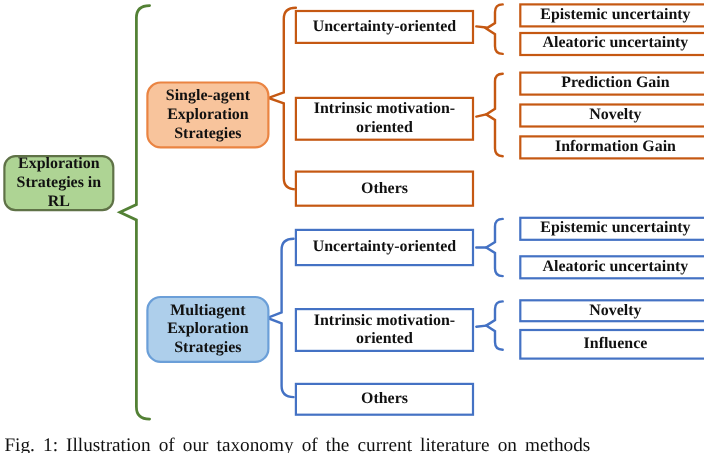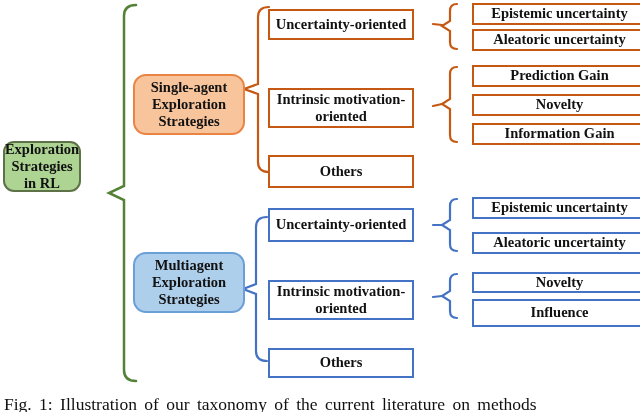--- a/index.html
+++ b/index.html
@@ -6,27 +6,27 @@
   #stage{
     position:relative;width:640px;height:412px;background:#ffffff;
     font-family:"Liberation Serif","DejaVu Serif",serif;overflow:hidden;
   }
   #connectors{position:absolute;left:0;top:0;width:640px;height:412px;}
   .node{
     position:absolute;box-sizing:border-box;display:flex;align-items:center;justify-content:center;
     text-align:center;font-weight:bold;color:#111;line-height:1.18;
   }
   .root{
-    left:3px;top:141px;width:78px;height:51px;border-radius:11px;
+    left:3px;top:141px;width:101px;height:51px;border-radius:11px;
     background:#aed494;border:2.5px solid #5f7247;font-size:14.5px;
   }
   .group{width:112px;height:61px;border-radius:13px;font-size:14.5px;}
   .group.sa{left:133px;top:74px;background:#f8c49c;border:2.5px solid #ea8442;}
-  .group.ma{left:133px;top:252px;background:#aecfeb;border:2.5px solid #6b9fd8;}
-  .mid{left:268px;width:146px;background:#fff;font-size:14.5px;padding:0 2px;}
+  .group.ma{left:133px;top:269px;background:#aecfeb;border:2.5px solid #6b9fd8;}
+  .mid{left:268px;width:163px;background:#fff;font-size:14.5px;padding:0 2px;}
   .leaf{left:472px;width:175px;background:#fff;font-size:14.5px;}
   .orange{border:2px solid #c55812;}
   .blue{border:2px solid #4472c4;}
   .caption{
     position:absolute;left:4px;top:394px;width:660px;font-size:17.5px;color:#111;
     white-space:nowrap;word-spacing:3px;
   }
   path{fill:none;stroke-linecap:round;}
   .g-line{stroke:#538135;stroke-width:2.5;}
   .o-line{stroke:#c55812;stroke-width:2.2;}

